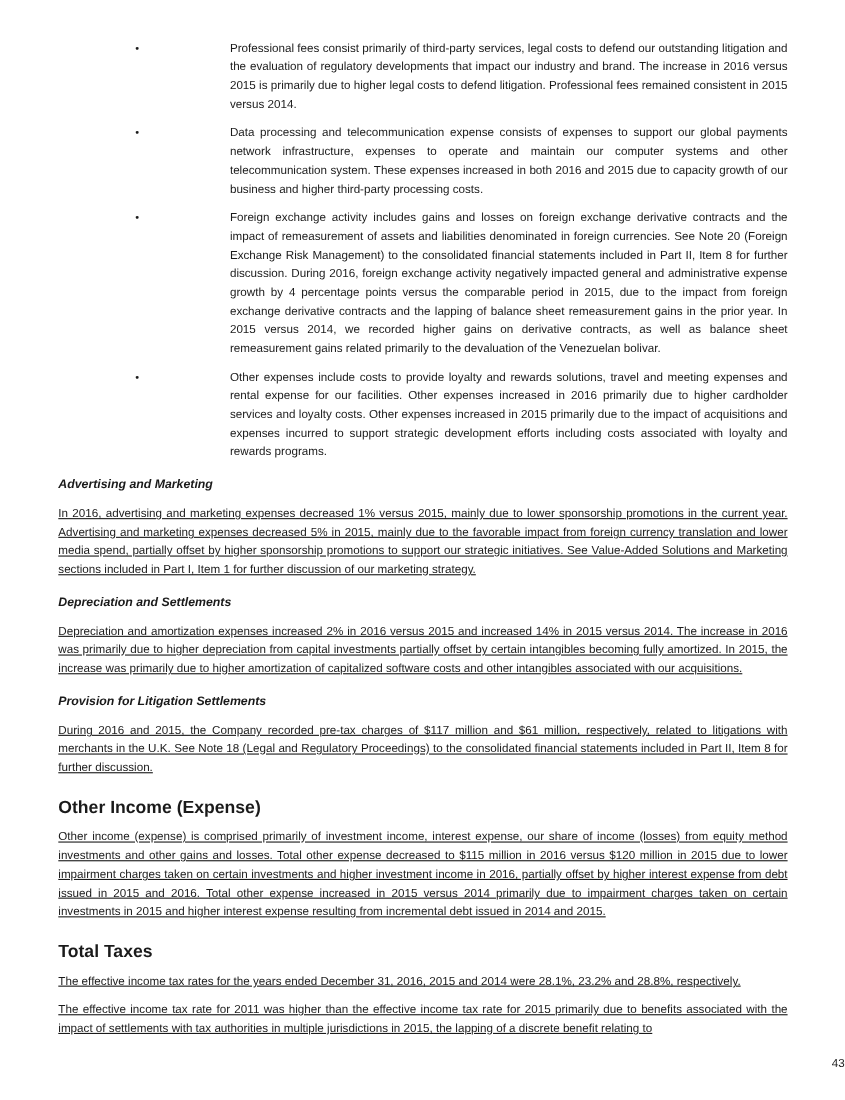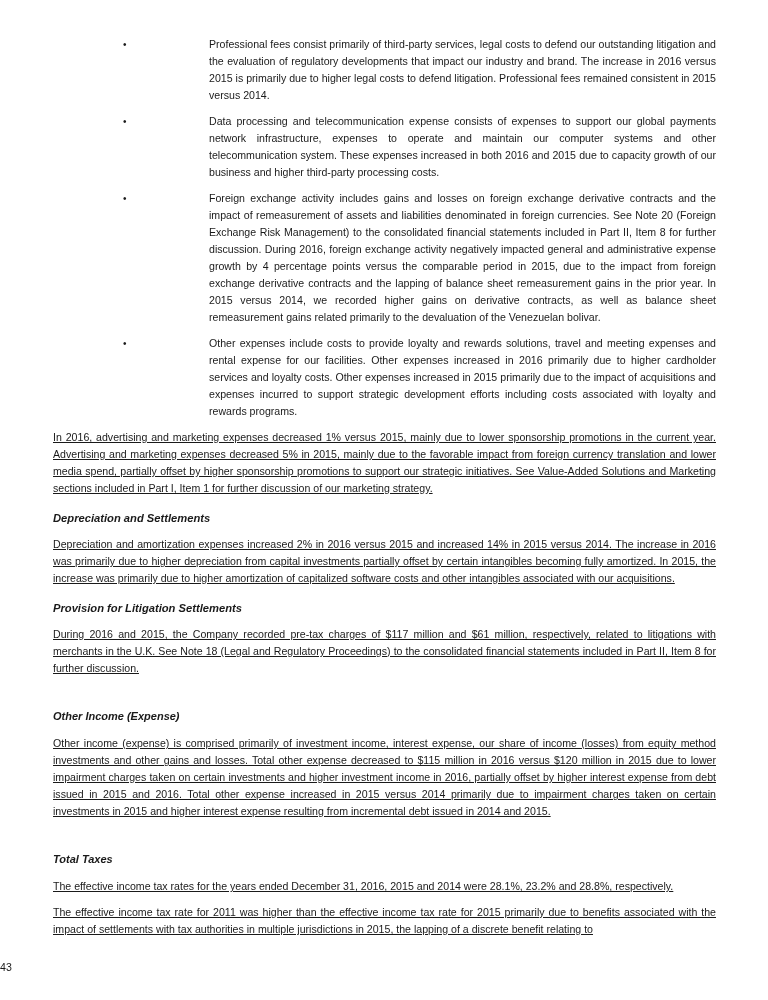--- a/index.html
+++ b/index.html
@@ -43,36 +43,35 @@
   .section { margin: 0; }
   .heading-sub {
     font-weight: bold;
     font-style: italic;
     font-size: 11.2px;
     margin-top: 13px;
     margin-bottom: 9px;
   }
   .heading-major {
     font-weight: bold;
-    font-size: 11px;
-    margin-top: 31px;
+    font-size: 16px;
+    margin-top: 19px;
     margin-bottom: 10px;
-    font-style: italic;
   }
   .para {
     text-align: justify;
     margin: 0 0 9px 0;
     text-decoration: underline;
   }
   .footer {
     position: absolute;
     left: 0;
     bottom: 24px;
     width: 100%;
-    text-align: left;
+    text-align: right;
     font-size: 10.6px;
   }
 </style>
 </head>
 <body>
 
 <div class="page">
 
   <ul class="bullet-list">
     <li class="bullet-item">
@@ -87,20 +86,21 @@
       <span class="bullet-marker">•</span>
       <span class="bullet-text">Foreign exchange activity includes gains and losses on foreign exchange derivative contracts and the impact of remeasurement of assets and liabilities denominated in foreign currencies.  See Note 20 (Foreign Exchange Risk Management) to the consolidated financial statements included in Part II, Item 8 for further discussion.  During 2016, foreign exchange activity negatively impacted general and administrative expense growth by 4 percentage points versus the comparable period in 2015, due to the impact from foreign exchange derivative contracts and the lapping of balance sheet remeasurement gains in the prior year.  In 2015 versus 2014, we recorded higher gains on derivative contracts, as well as balance sheet remeasurement gains related primarily to the devaluation of the Venezuelan bolivar.</span>
     </li>
     <li class="bullet-item">
       <span class="bullet-marker">•</span>
       <span class="bullet-text">Other expenses include costs to provide loyalty and rewards solutions, travel and meeting expenses and rental expense for our facilities.  Other expenses increased in 2016 primarily due to higher cardholder services and loyalty costs. Other expenses increased in 2015 primarily due to the impact of acquisitions and expenses incurred to support strategic development efforts including costs associated with loyalty and rewards programs.</span>
     </li>
   </ul>
 
   <div class="section">
+    <div class="heading-sub">Advertising and Marketing</div>
     <p class="para">In 2016, advertising and marketing expenses decreased 1% versus 2015, mainly due to lower sponsorship promotions in the current year.  Advertising and marketing expenses decreased 5% in 2015, mainly due to the favorable impact from foreign currency translation and lower media spend, partially offset by higher sponsorship promotions to support our strategic initiatives.  See Value-Added Solutions and Marketing sections included in Part I, Item 1 for further discussion of our marketing strategy.</p>
   </div>
 
   <div class="section">
     <div class="heading-sub">Depreciation and Settlements</div>
     <p class="para">Depreciation and amortization expenses increased 2% in 2016 versus 2015 and increased 14% in 2015 versus 2014.  The increase in 2016 was primarily due to higher depreciation from capital investments partially offset by certain intangibles becoming fully amortized.  In 2015, the increase was primarily due to higher amortization of capitalized software costs and other intangibles associated with our acquisitions.</p>
   </div>
 
   <div class="section">
     <div class="heading-sub">Provision for Litigation Settlements</div>

